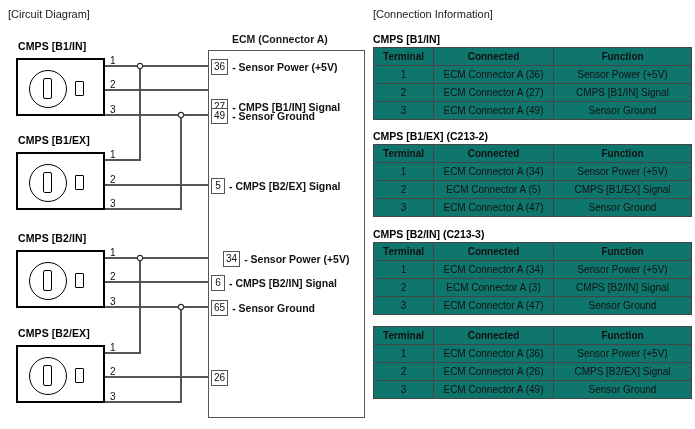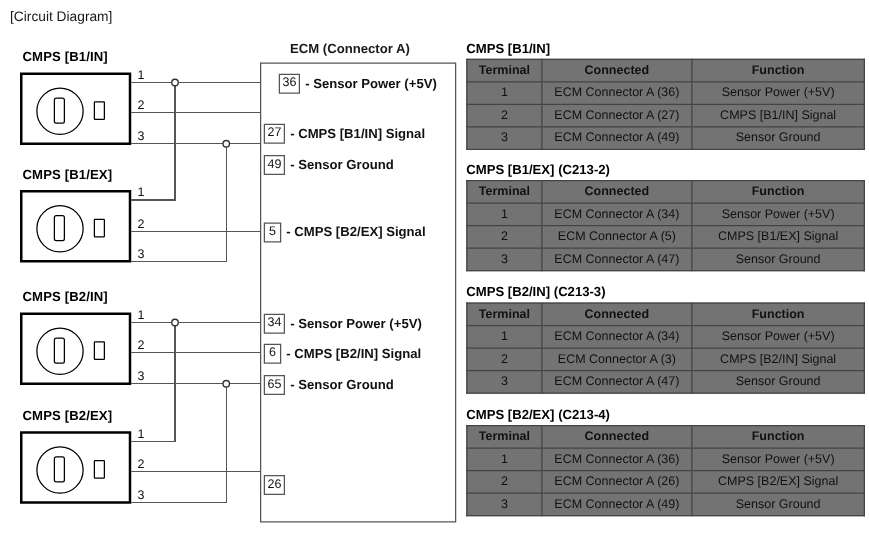--- a/index.html
+++ b/index.html
@@ -119,21 +119,21 @@
   .tbl-label {
     font-size: 10.5px;
     font-weight: bold;
     white-space: nowrap;
     margin-bottom: 2px;
   }
   table.conn {
     border-collapse: collapse;
     width: 318px;
     table-layout: fixed;
-    background: #737373;
+    background: #0f766e;
   }
   table.conn th, table.conn td {
     border: 1px solid #444;
     font-size: 10px;
     text-align: center;
     height: 17px;
     padding: 0 2px;
     color: #111;
     overflow: hidden;
     white-space: nowrap;
@@ -227,55 +227,56 @@
     <div class="sensor-pin-a"></div>
     <div class="sensor-pin-b"></div>
   </div>
   <div class="abs pin-num" style="left:110px; top:342px;">1</div>
   <div class="abs pin-num" style="left:110px; top:366px;">2</div>
   <div class="abs pin-num" style="left:110px; top:391px;">3</div>
 
   <div class="abs section-title" id="ecm-title">ECM (Connector A)</div>
   <div class="abs" id="ecm-box"></div>
 
-  <div class="ecm-pin-row" style="top:59px;margin-left:12px;">
+  <div class="ecm-pin-row" style="top:59px;">
     <span class="pin-chip">36</span>
     <span class="pin-text">- Sensor Power (+5V)</span>
   </div>
   <div class="ecm-pin-row" style="top:83px;margin-top:16px;">
     <span class="pin-chip">27</span>
     <span class="pin-text">- CMPS [B1/IN] Signal</span>
   </div>
-  <div class="ecm-pin-row" style="top:124px;">
+  <div class="ecm-pin-row" style="top:108px;">
     <span class="pin-chip">49</span>
     <span class="pin-text">- Sensor Ground</span>
   </div>
   <div class="ecm-pin-row" style="top:178px;">
     <span class="pin-chip">5</span>
     <span class="pin-text">- CMPS [B2/EX] Signal</span>
   </div>
-  <div class="ecm-pin-row" style="top:251px;">
+  <div class="ecm-pin-row" style="top:251px;margin-left:12px;">
     <span class="pin-chip">34</span>
     <span class="pin-text">- Sensor Power (+5V)</span>
   </div>
   <div class="ecm-pin-row" style="top:275px;">
     <span class="pin-chip">6</span>
     <span class="pin-text">- CMPS [B2/IN] Signal</span>
   </div>
   <div class="ecm-pin-row" style="top:300px;">
     <span class="pin-chip">65</span>
     <span class="pin-text">- Sensor Ground</span>
   </div>
-  <div class="ecm-pin-row" style="top:380px;gap:20px;">
+  <div class="ecm-pin-row" style="top:370px;gap:20px;">
     <span class="pin-chip">26</span>
   </div>
 </div>
 
 <div id="connection-info">
 
+  <div class="abs section-title" style="left:5px; top:8px;">[Connection Information]</div>
 
   <div class="abs" style="left:5px; top:33px;">
     <div class="tbl-label">CMPS [B1/IN]</div>
     <table class="conn">
       <colgroup>
           <col class="c1">
           <col class="c2">
           <col class="c3">
         </colgroup>
       <thead>
@@ -369,21 +370,20 @@
         <tr>
           <td>3</td>
           <td>ECM Connector A (47)</td>
           <td>Sensor Ground</td>
         </tr>
       </tbody>
     </table>
   </div>
 
   <div class="abs" style="left:5px; top:326px;">
-    <div class="tbl-label">CMPS [B2/EX] (C213-4)</div>
     <table class="conn">
       <colgroup>
           <col class="c1">
           <col class="c2">
           <col class="c3">
         </colgroup>
       <thead>
         <tr>
           <th>Terminal</th>
           <th>Connected</th>

